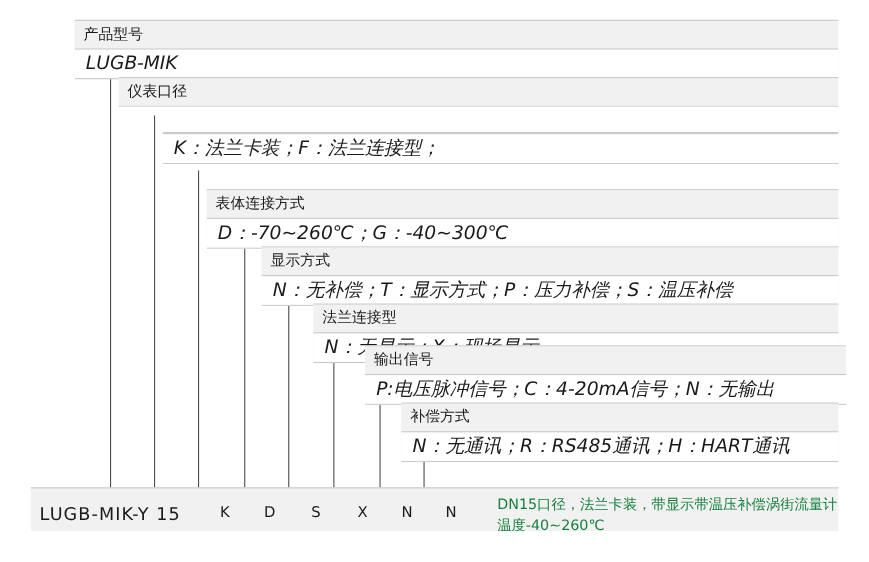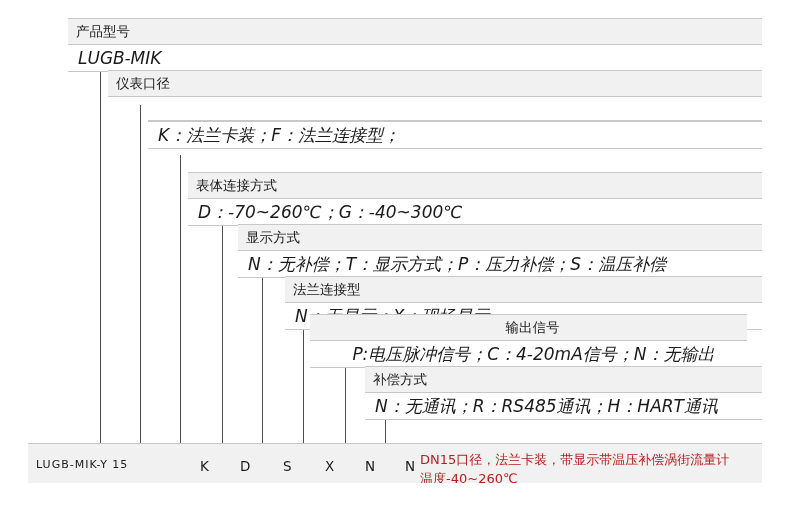--- a/index.html
+++ b/index.html
@@ -59,38 +59,38 @@
     width: 734px;
     height: 50px;
     background: #f1f1f1;
     border-top: 1px solid #c8c8c8;
     border-bottom: 1px solid #c8c8c8;
   }
   .summary .code {
     position: absolute;
     left: 8px;
     top: 14px;
-    font-size: 11px;
+    font-size: 16px;
     color: #1a1a1a;
     letter-spacing: 1px;
     white-space: nowrap;
   }
   .summary .seg {
     position: absolute;
     top: 14px;
     font-size: 13.5px;
     color: #1a1a1a;
     white-space: nowrap;
   }
   .summary .desc {
     position: absolute;
-    left: 392px;
+    left: 424px;
     top: 6px;
     font-size: 13px;
-    color: #b91c1c;
+    color: #15803d;
     line-height: 19px;
     white-space: nowrap;
   }
 </style>
 </head>
 <body>
 
 <div id="page">
 
   <div class="vline" style="left:100px;top:53px;height:400px;"></div>
@@ -123,21 +123,21 @@
   <div class="block" style="left:238px;top:224px;width:524px;">
     <div class="title">显示方式</div>
     <div class="content">N：无补偿；T：显示方式；P：压力补偿；S：温压补偿</div>
   </div>
 
   <div class="block" style="left:285px;top:276px;width:477px;">
     <div class="title">法兰连接型</div>
     <div class="content">N：无显示；X：现场显示</div>
   </div>
 
-  <div class="block" style="left:310px;top:314px;width:437px;text-align:center;">
+  <div class="block" style="left:332px;top:314px;width:437px;">
     <div class="title">输出信号</div>
     <div class="content">P:电压脉冲信号；C：4-20mA信号；N：无输出</div>
   </div>
 
   <div class="block" style="left:365px;top:366px;width:397px;">
     <div class="title">补偿方式</div>
     <div class="content">N：无通讯；R：RS485通讯；H：HART通讯</div>
   </div>
 
   <div class="summary">

